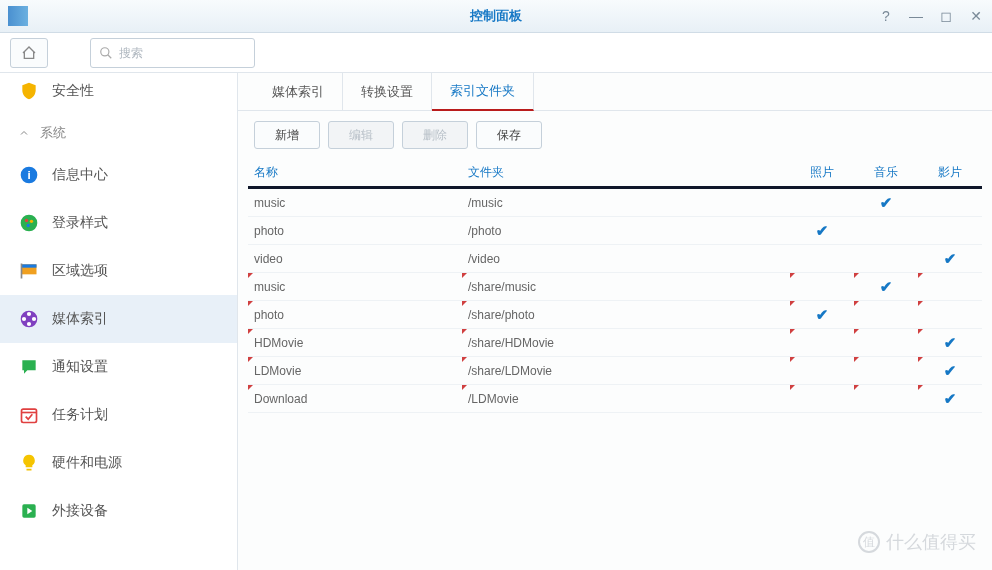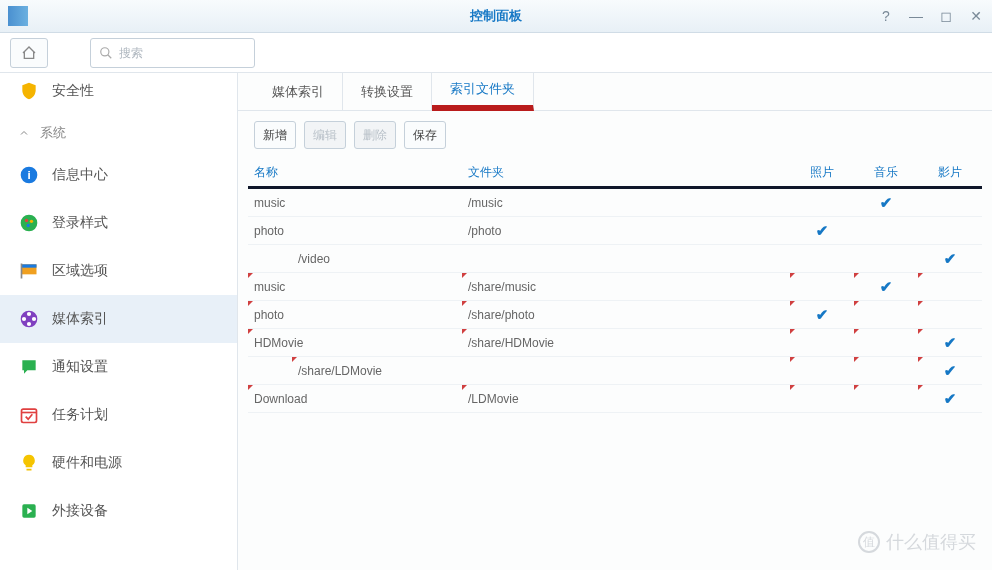--- a/index.html
+++ b/index.html
@@ -21,24 +21,24 @@
     
     .sidebar { width: 238px; border-right: 1px solid #e0e6ec; overflow-y: auto; padding-top: 4px; }
     .sidebar-item { height: 48px; display: flex; align-items: center; padding: 0 18px; gap: 12px; cursor: pointer; color: #555; font-size: 14px; }
     .sidebar-item.active { background: #e8f0f8; }
     .sidebar-group { height: 36px; display: flex; align-items: center; padding: 0 18px; gap: 10px; color: #888; font-size: 13px; cursor: pointer; }
     .icon-box { width: 22px; height: 22px; display: flex; align-items: center; justify-content: center; }
     
     .main { flex: 1; background: #fcfdfd; display: flex; flex-direction: column; }
     .tabs { height: 38px; display: flex; border-bottom: 1px solid #e0e6ec; padding-left: 16px; }
     .tab { padding: 0 18px; display: flex; align-items: center; font-size: 13px; color: #555; border-right: 1px solid #e0e6ec; cursor: pointer; }
-    .tab.active { color: #1678c5; border-bottom: 6px solid #b91c1c; margin-bottom: -1px; }
+    .tab.active { color: #1678c5; border-bottom: 2px solid #b91c1c; margin-bottom: -1px; }
     
     .toolbar { height: 48px; display: flex; align-items: center; padding: 0 16px; gap: 8px; }
-    .tb-btn { height: 28px; padding: 0 8px; border: 1px solid #c5d0da; border-radius: 3px; background: #fafcfd; font-size: 12px; color: #444; cursor: pointer; }
+    .tb-btn { height: 28px; padding: 0 20px; border: 1px solid #c5d0da; border-radius: 3px; background: #fafcfd; font-size: 12px; color: #444; cursor: pointer; }
     .tb-btn.disabled { color: #b8c0c8; background: #f2f4f6; cursor: default; }
     
     .table { flex: 1; padding: 0 10px; }
     .thead { display: flex; height: 30px; align-items: center; border-bottom: 3px solid #0f172a; }
     .th { font-size: 12px; color: #1678c5; padding: 0 6px; }
     .col-name { flex: 0 0 170px; }
     .col-folder { flex: 1; margin-left: 44px; }
     .col-photo, .col-music, .col-video { flex: 0 0 64px; text-align: center; }
     .tbody .row { display: flex; height: 28px; align-items: center; border-bottom: 1px solid #eef2f5; font-size: 12px; color: #666; position: relative; }
     .tbody .row.marked .cell::before { content: ''; position: absolute; top: 0; left: 0; border-top: 5px solid #d04040; border-right: 5px solid transparent; }
@@ -210,20 +210,21 @@
           <div class="row">
     <div class="cell col-name">photo</div>
     <div class="cell col-folder">/photo</div>
     <div class="cell col-photo center">
               <span class="check-mark">✔</span>
             </div>
     <div class="cell col-music center"></div>
     <div class="cell col-video center"></div>
           </div>
           <div class="row">
+    <div class="cell col-name">video</div>
     <div class="cell col-folder">/video</div>
     <div class="cell col-photo center"></div>
     <div class="cell col-music center"></div>
     <div class="cell col-video center">
               <span class="check-mark">✔</span>
             </div>
           </div>
           <div class="row marked">
     <div class="cell col-name">music</div>
     <div class="cell col-folder">/share/music</div>
@@ -245,20 +246,21 @@
           <div class="row marked">
     <div class="cell col-name">HDMovie</div>
     <div class="cell col-folder">/share/HDMovie</div>
     <div class="cell col-photo center"></div>
     <div class="cell col-music center"></div>
     <div class="cell col-video center">
               <span class="check-mark">✔</span>
             </div>
           </div>
           <div class="row marked">
+    <div class="cell col-name">LDMovie</div>
     <div class="cell col-folder">/share/LDMovie</div>
     <div class="cell col-photo center"></div>
     <div class="cell col-music center"></div>
     <div class="cell col-video center">
               <span class="check-mark">✔</span>
             </div>
           </div>
           <div class="row marked">
     <div class="cell col-name">Download</div>
     <div class="cell col-folder">/LDMovie</div>

